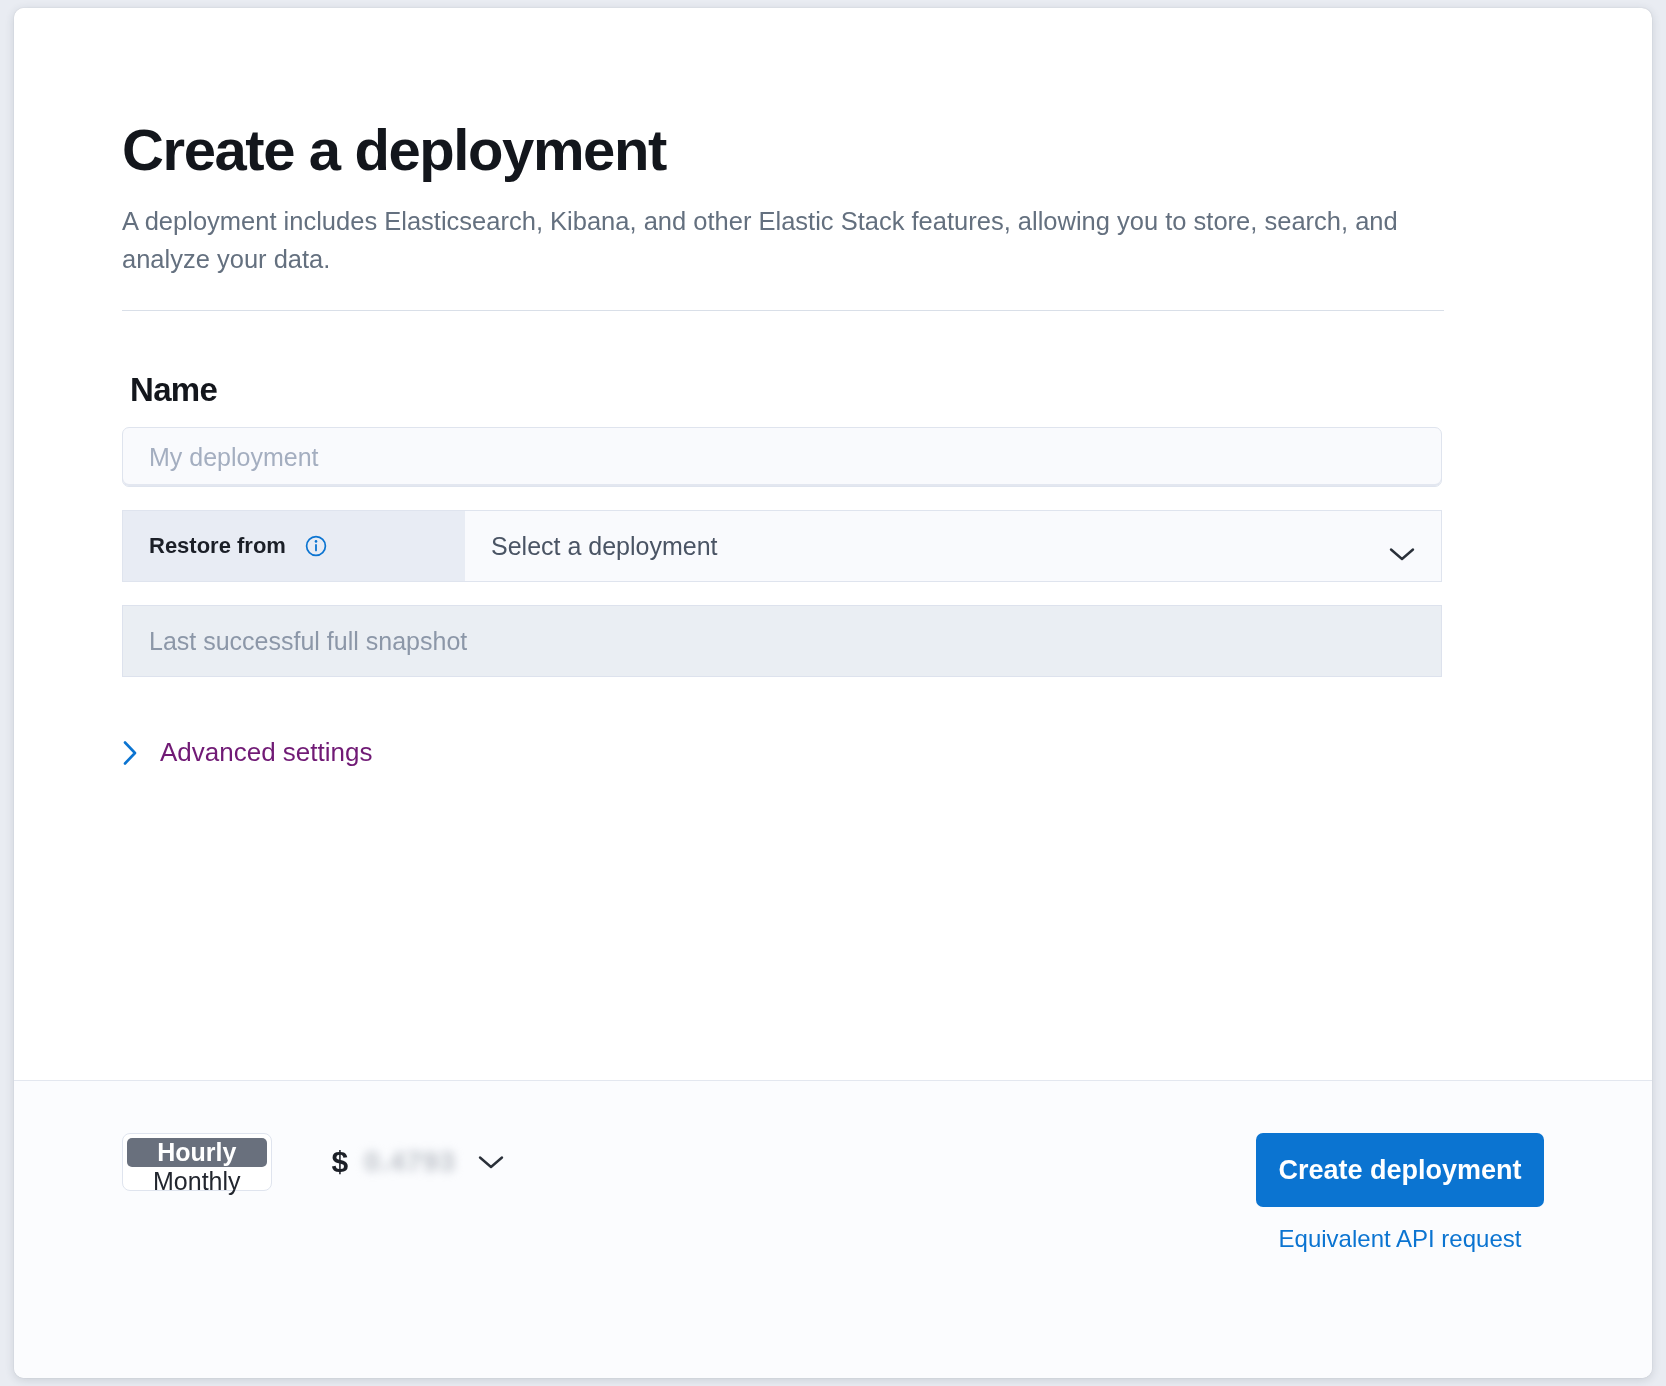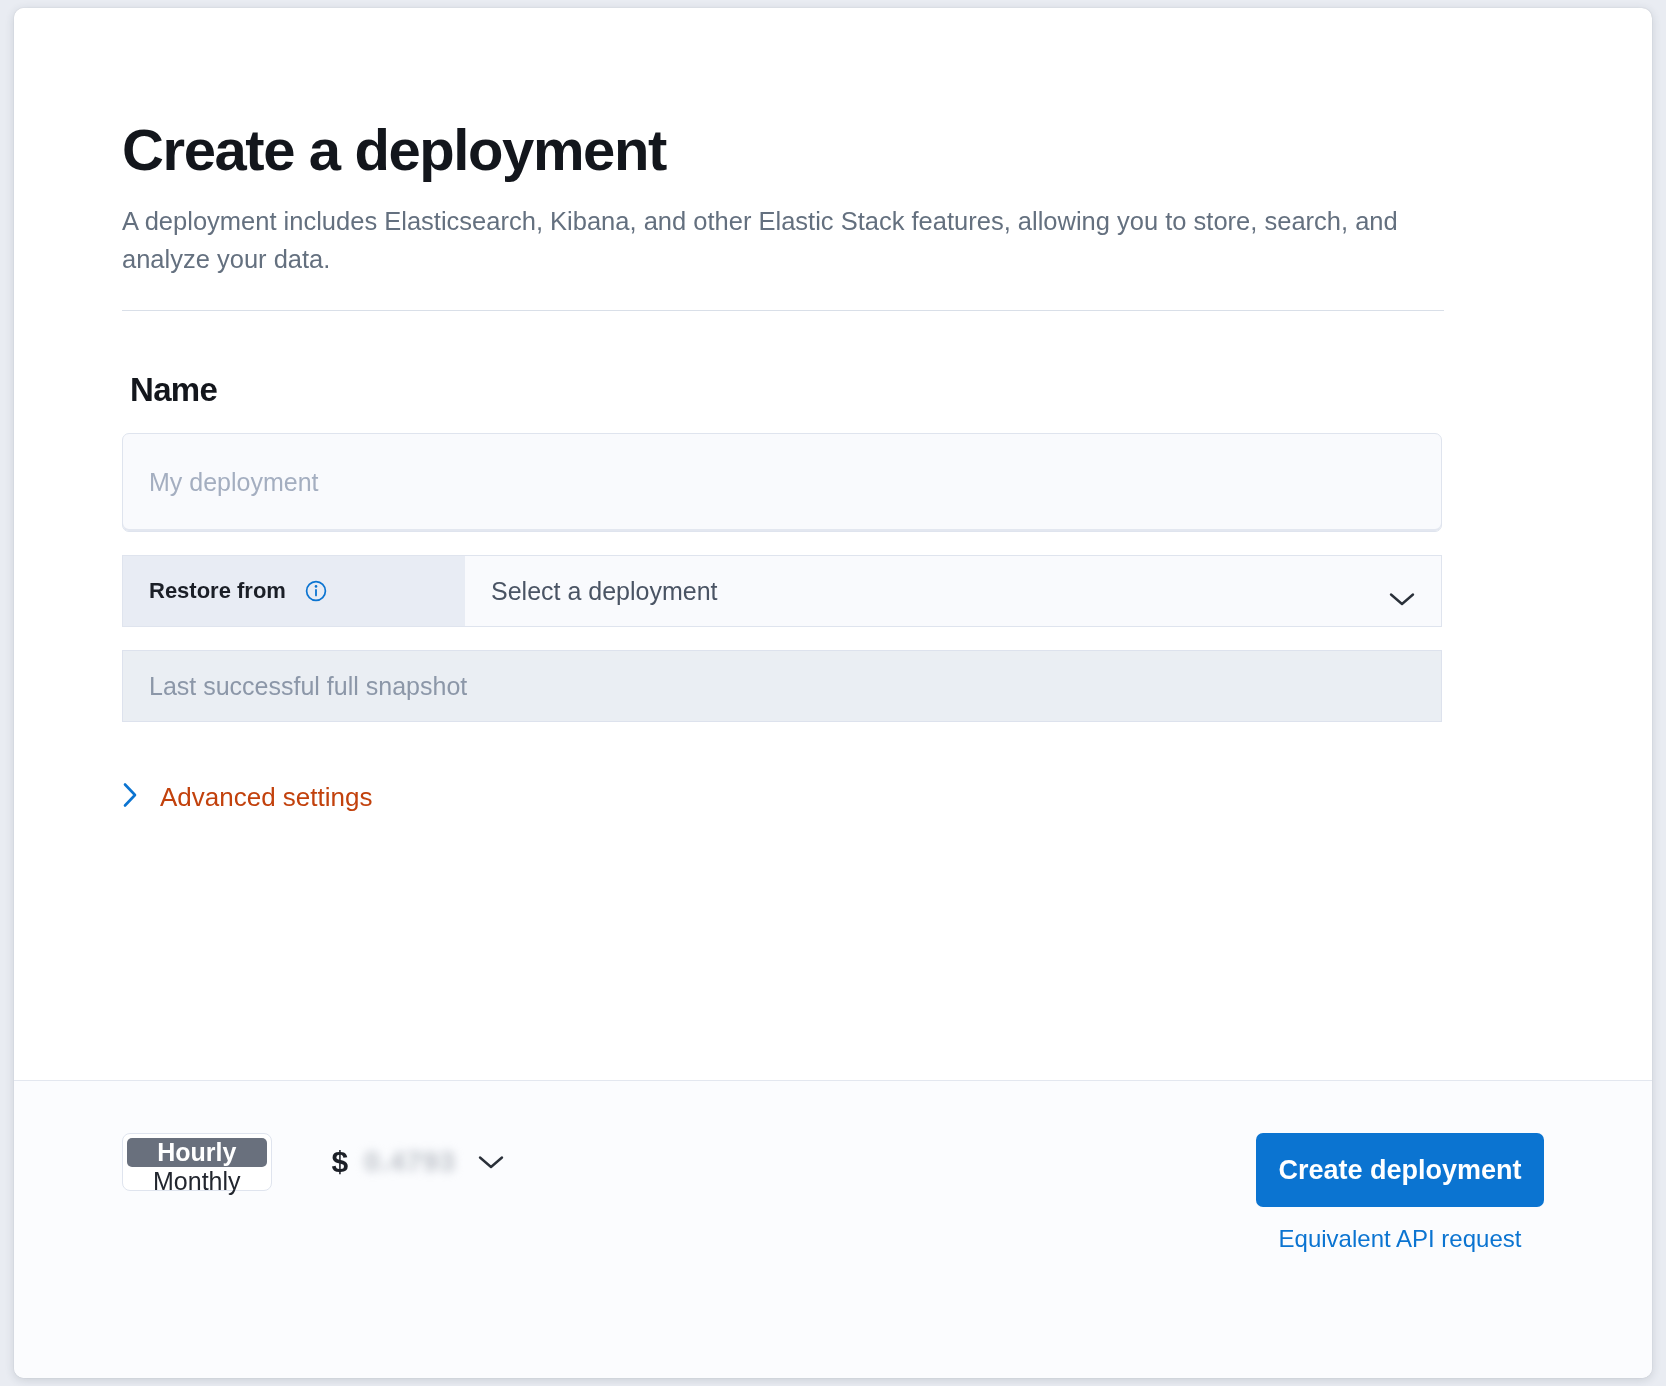--- a/index.html
+++ b/index.html
@@ -58,23 +58,23 @@
   }
   h2.section-title {
     font-size: 33px;
     letter-spacing: -0.7px;
     font-weight: 700;
     color: #13161c;
     margin: 8px;
     padding-top: 52px;
   }
   .name-input {
-    margin-top: 24px;
+    margin-top: 18px;
     width: 1320px;
-    height: 99px;
+    height: 60px;
     border-radius: 7px;
     background: #f9fafd;
     border: 1px solid #dfe4ee;
     box-shadow: inset 0 -2px 0 0 #e3e7f0;
     display: flex;
     align-items: center;
     padding: 0 26px;
     font-size: 25px;
     color: #a4aec0;
   }
@@ -156,23 +156,23 @@
   }
   .row-enabled .row-value { color: #4a5464; cursor: pointer; }
   .row-disabled .row-value { color: #8c97a8; }
   .chev {
     margin-left: auto;
     width: 26px; height: 15px;
   }
   .advanced {
     margin-top: 60px;
     display: flex;
-    align-items: flex-start;
+    align-items: center;
     gap: 22px;
-    color: #c2410c;
+    color: #701a75;
     font-size: 26px;
     cursor: pointer;
     width: max-content;
   }
   .advanced .arrow {
     width: 16px; height: 26px;
   }
   .footer {
     position: absolute;
     left: 0; right: 0; top: 1072px; bottom: 0;

